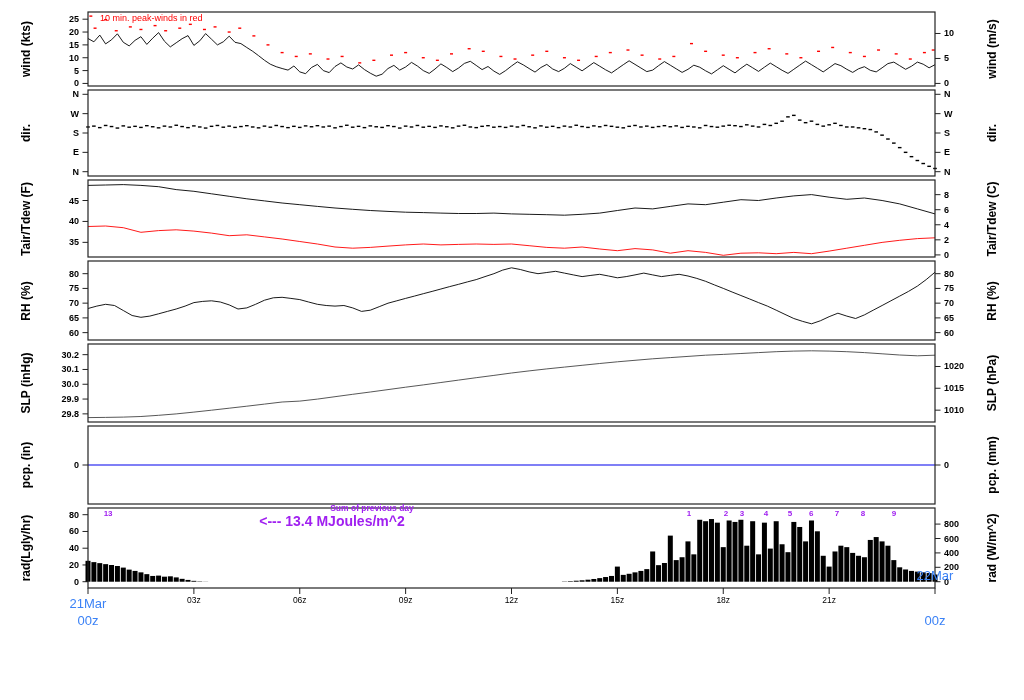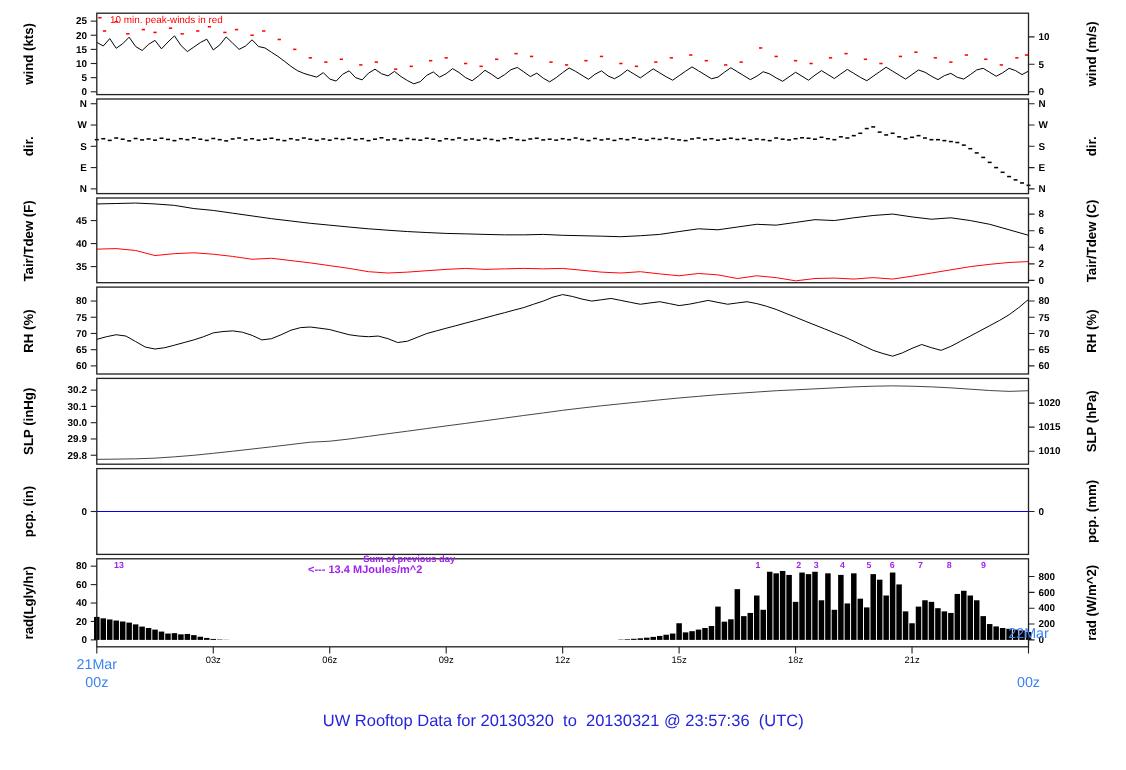--- a/index.html
+++ b/index.html
@@ -4,21 +4,21 @@
 <style>
   html,body{margin:0;padding:0;background:#fff;}
   #stage{position:relative;width:1024px;height:700px;background:#ffffff;overflow:hidden;
          font-family:"Liberation Sans","DejaVu Sans",sans-serif;}
   #plot{position:absolute;left:0;top:0;}
   .axis-title{position:absolute;transform:translate(-50%,-50%) rotate(-90deg);
               font-size:12px;font-weight:700;color:#000;white-space:nowrap;}
   .note{position:absolute;white-space:pre;}
   #wind-note{left:100px;top:13px;font-size:9px;font-weight:400;color:#FF0000;}
   #rad-note1{left:332px;top:503px;transform:translateX(-50%);font-size:8.5px;font-weight:700;color:#A020F0;margin-left:40px;}
-  #rad-note2{left:332px;top:513px;transform:translateX(-50%);font-size:10px;font-weight:700;color:#A020F0;}
+  #rad-note2{left:332px;top:513px;transform:translateX(-50%);font-size:14px;font-weight:700;color:#A020F0;}
   .date-label{position:absolute;transform:translateX(-50%);font-size:13px;color:#3b82f6;}
   #date-l1{left:88px;top:596px;}  #date-l2{left:88px;top:613px;}
   #date-r1{left:935px;top:568px;} #date-r2{left:935px;top:613px;}
   #main-title{position:absolute;left:512px;top:647px;transform:translateX(-50%);
               font-size:15px;color:#2424DD;white-space:pre;}
   text{font-family:"Liberation Sans","DejaVu Sans",sans-serif;}
 </style>
 </head>
 <body>
 
@@ -471,21 +471,20 @@
   <div id="wind-note" class="note">10 min. peak-winds in red</div>
 
   <div id="rad-note1" class="note">Sum of previous day</div>
   <div id="rad-note2" class="note">&lt;--- 13.4 MJoules/m^2</div>
 
   <div id="date-l1" class="date-label">21Mar</div>
   <div id="date-l2" class="date-label">00z</div>
   <div id="date-r1" class="date-label">22Mar</div>
   <div id="date-r2" class="date-label">00z</div>
 
-  <div id="main-title">UW Rooftop Data for 20130320  to  20130321 @ 23:57:36  (UTC)</div>
 <div class="axis-title" style="left: 26px; top: 49px;">wind (kts)</div>
     <div class="axis-title" style="left: 992px; top: 49px;">wind (m/s)</div>
     <div class="axis-title" style="left: 26px; top: 133px;">dir.</div>
     <div class="axis-title" style="left: 992px; top: 133px;">dir.</div>
     <div class="axis-title" style="left: 26px; top: 218.5px;">Tair/Tdew (F)</div>
     <div class="axis-title" style="left: 992px; top: 218.5px;">Tair/Tdew (C)</div>
     <div class="axis-title" style="left: 26px; top: 300.5px;">RH (%)</div>
     <div class="axis-title" style="left: 992px; top: 300.5px;">RH (%)</div>
     <div class="axis-title" style="left: 26px; top: 383px;">SLP (inHg)</div>
     <div class="axis-title" style="left: 992px; top: 383px;">SLP (hPa)</div>

